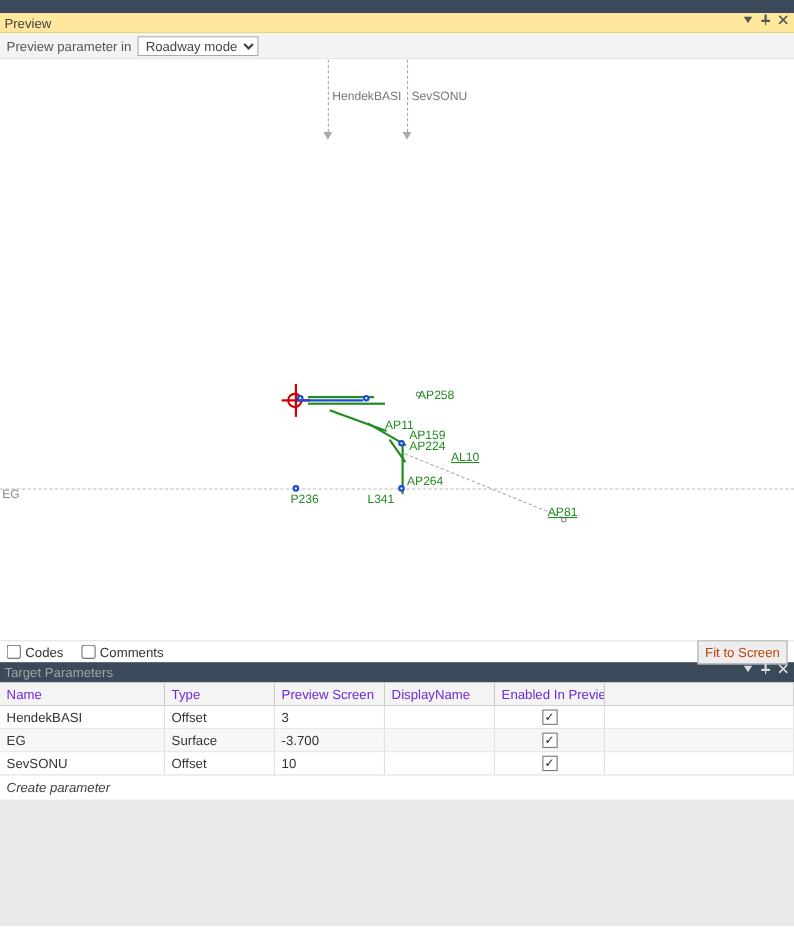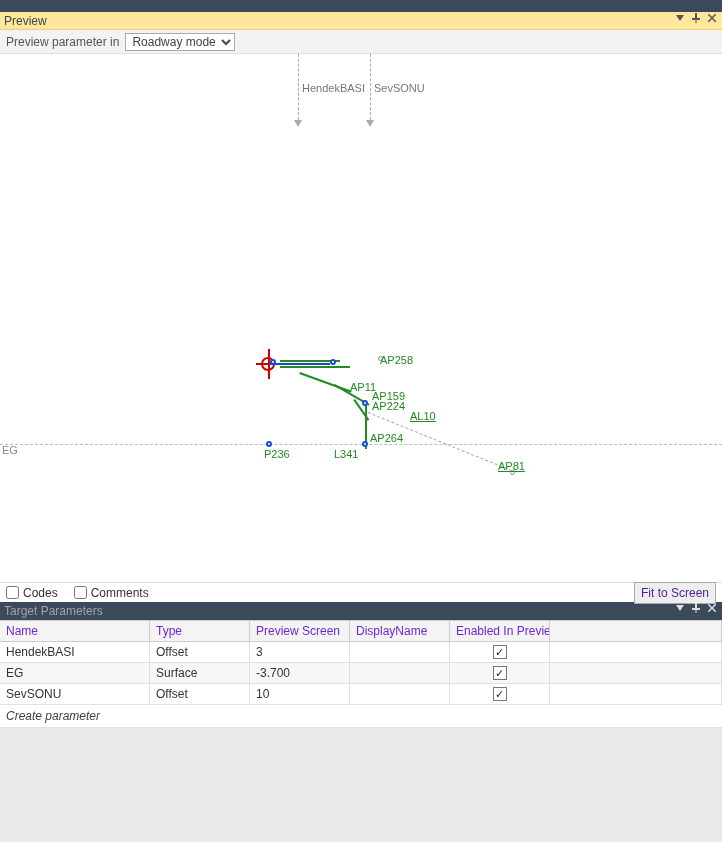--- a/index.html
+++ b/index.html
@@ -83,21 +83,21 @@
   .below-canvas {
     height: 20px; background: #fff; border-top: 1px solid #ddd;
     display: flex; align-items: center; padding: 0 6px; gap: 16px;
     justify-content: space-between;
   }
   .below-canvas .left { display: flex; gap: 16px; align-items: flex-start; }
   .check { display: inline-flex; align-items: center; gap: 4px; color: #333; }
   .check input { width: 13px; height: 13px; }
   .fit-btn {
     height: 22px; padding: 0 6px; background: #eee; border: 1px solid #aaa; cursor: pointer;
-    display: inline-flex; align-items: center; color: #4c1d95;
+    display: inline-flex; align-items: center; color: #c2410c;
   }
 
   
   .table-wrap { }
   .grid-header, .grid-row {
     display: grid;
     grid-template-columns: 150px 100px 100px 100px 100px auto;
   }
   .grid-header { background: #f4f4f4; border-top: 1px solid #ccc; border-bottom: 1px solid #ccc; }
   .grid-header .cell { padding: 3px 6px; color: #6d28d9; border-right: 1px solid #ccc; white-space: nowrap; overflow: hidden; }

